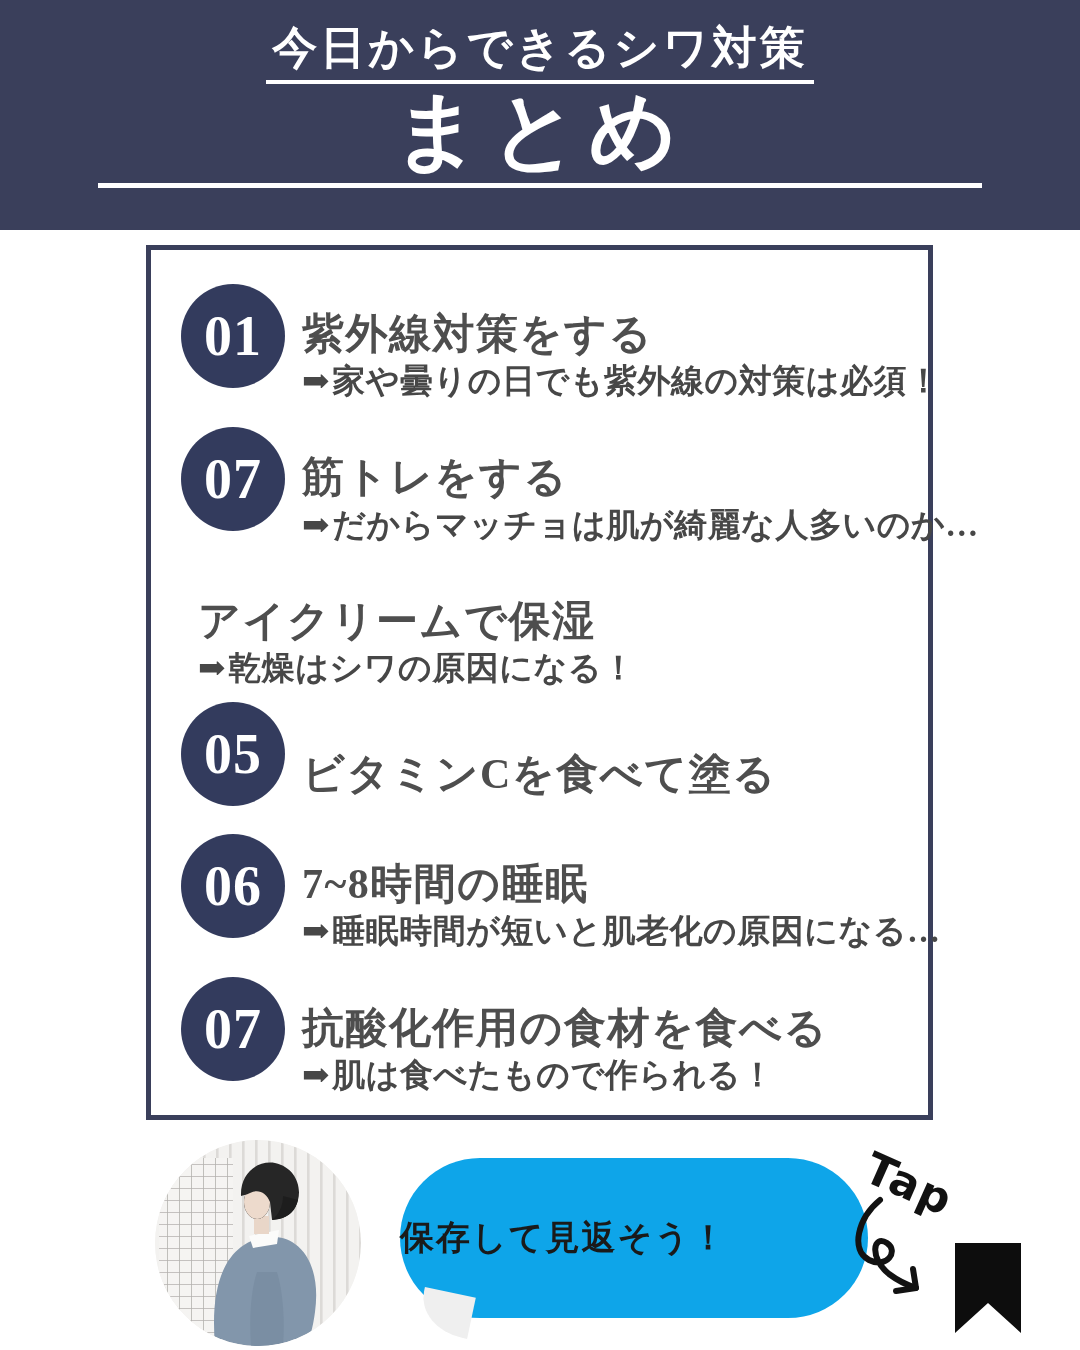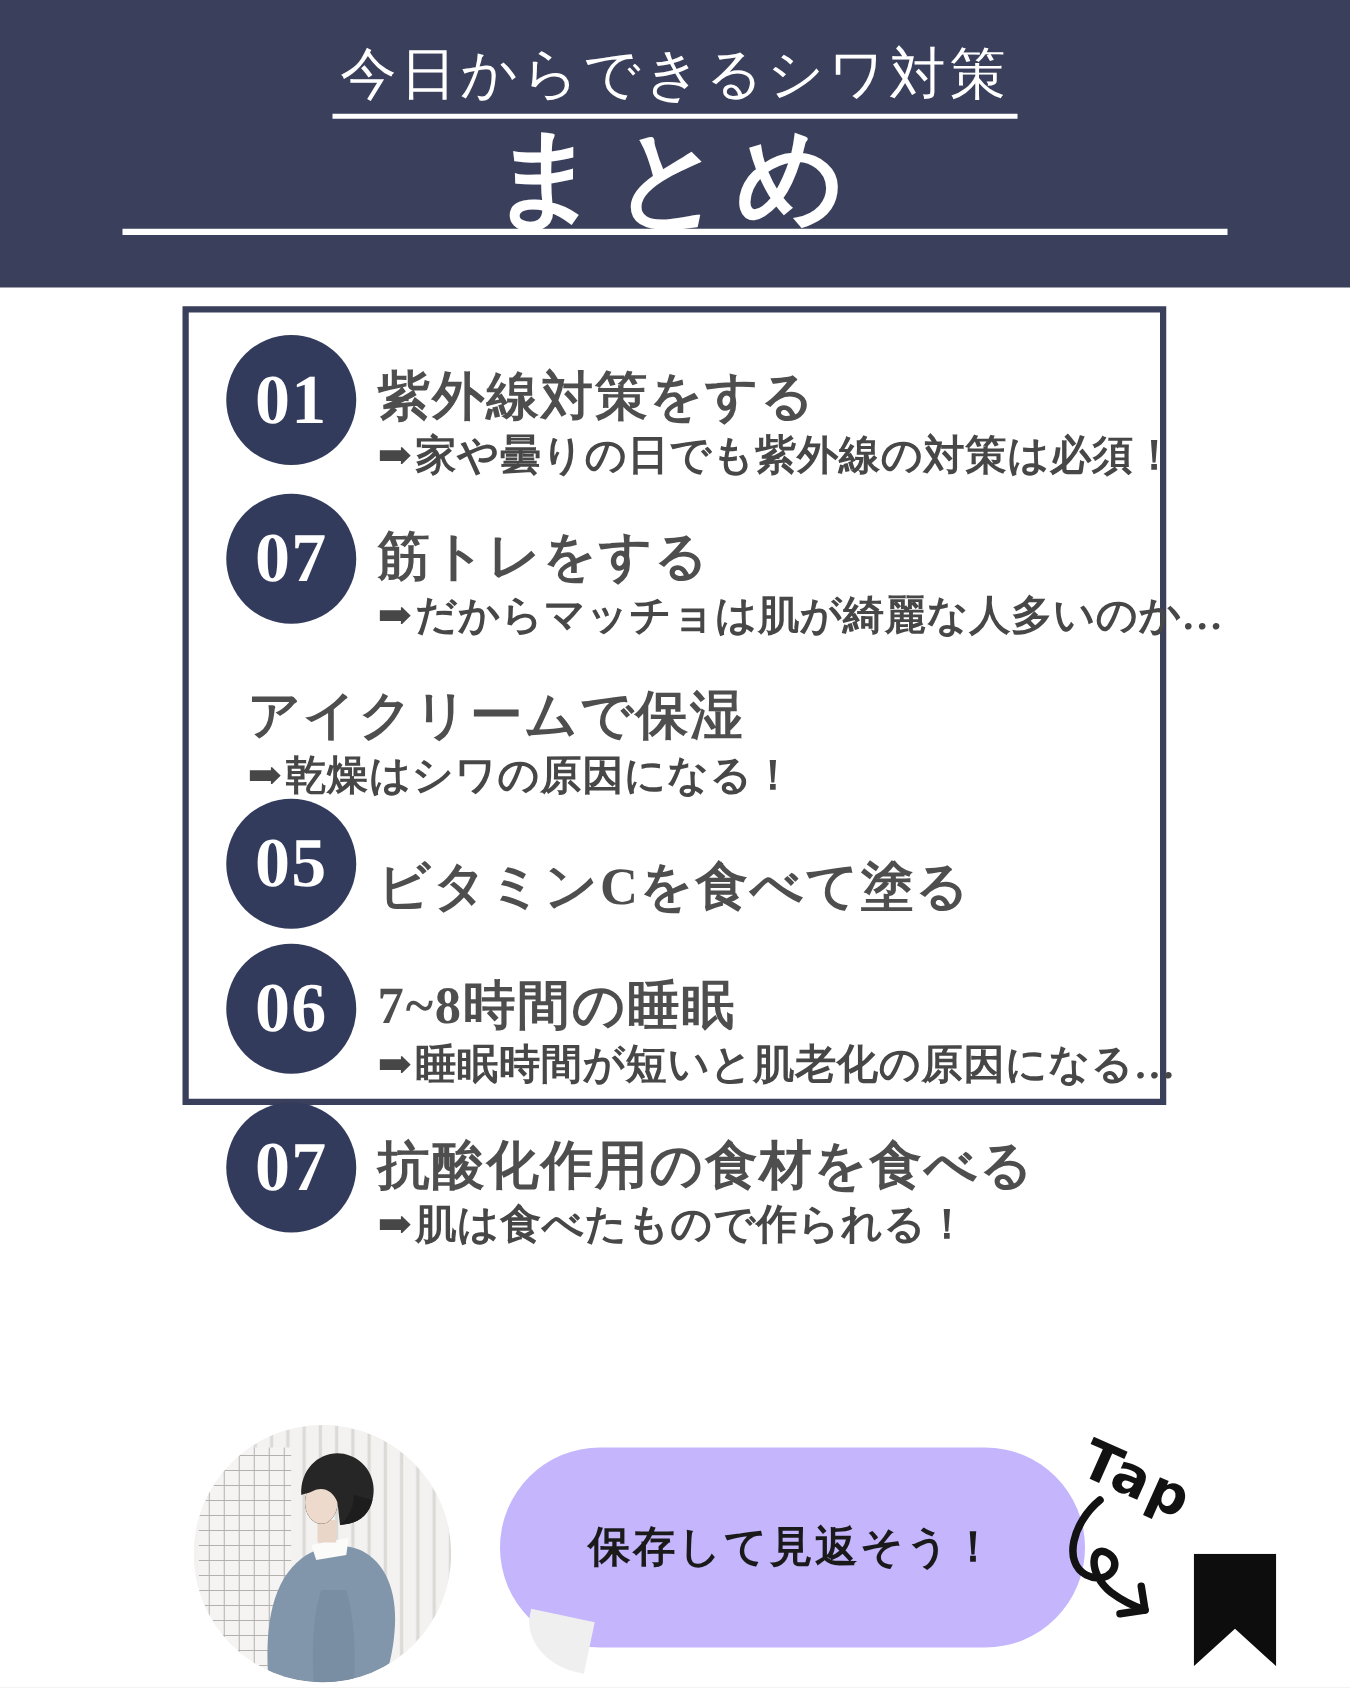--- a/index.html
+++ b/index.html
@@ -8,36 +8,36 @@
     background:#ffffff;overflow:hidden;
     font-family:"Liberation Sans","DejaVu Sans",sans-serif;
   }
   
   .hero{
     position:absolute;left:0;top:0;width:1080px;height:230px;
     background:#3a3f5b;color:#fff;
     display:flex;flex-direction:column;align-items:center;
   }
   .hero-subtitle{
-    margin-top:35px;
-    font-family:"Liberation Serif","DejaVu Serif",serif;
-    font-weight:400;font-size:45px;letter-spacing:3px;line-height:1.1;
+    margin-top:24px;
+    font-family:"Liberation Serif","DejaVu Serif",serif;
+    font-weight:700;font-size:45px;letter-spacing:3px;line-height:1.1;
     border-bottom:4px solid #ffffff;padding:0 6px 6px 6px;
   }
   .hero-title{
     margin-top:2px;
     font-family:"Liberation Serif","DejaVu Serif",serif;
     font-weight:700;font-size:86px;letter-spacing:10px;line-height:1.05;
   }
   .hero-rule{
     position:absolute;left:98px;right:98px;bottom:42px;height:5px;background:#ffffff;
   }
   
   .list-box{
-    position:absolute;left:146px;top:245px;width:787px;height:639px;
+    position:absolute;left:146px;top:245px;width:787px;height:875px;
     box-sizing:border-box;border:5px solid #3a3f5b;background:#ffffff;
     display:flex;flex-direction:column;justify-content:space-evenly;
     padding:6px 14px 6px 30px;
   }
   .row{display:flex;align-items:center;}
   .badge{
     flex-shrink:0;width:104px;height:104px;border-radius:50%;
     background:#333b5d;color:#ffffff;
     display:flex;align-items:center;justify-content:center;
     font-family:"Liberation Serif","DejaVu Serif",serif;
@@ -56,22 +56,22 @@
     letter-spacing:0.5px;line-height:1.1;white-space:nowrap;
   }
   .detail-arrow{margin-right:2px;}
   
   .avatar{
     position:absolute;left:155px;top:1140px;width:206px;height:206px;
     border-radius:50%;overflow:hidden;background:#f4f3f1;
   }
   .bubble{
     position:absolute;left:400px;top:1158px;width:468px;height:160px;
-    background:#c4b5fd;border-radius:82px;
-    display:flex;align-items:center;justify-content:center;
+    background:#0ea5e9;border-radius:82px;
+    display:flex;align-items:center;justify-content:flex-start;
   }
   .bubble-tail{
     position:absolute;left:20px;bottom:-16px;width:52px;height:42px;
     background:#efefef;border-radius:0 0 0 90%;
     transform:rotate(12deg);
   }
   .bubble-text{
     font-weight:700;font-size:34px;color:#1a1a1a;letter-spacing:2px;
     font-family:"DejaVu Sans","Liberation Sans",sans-serif;
   }

